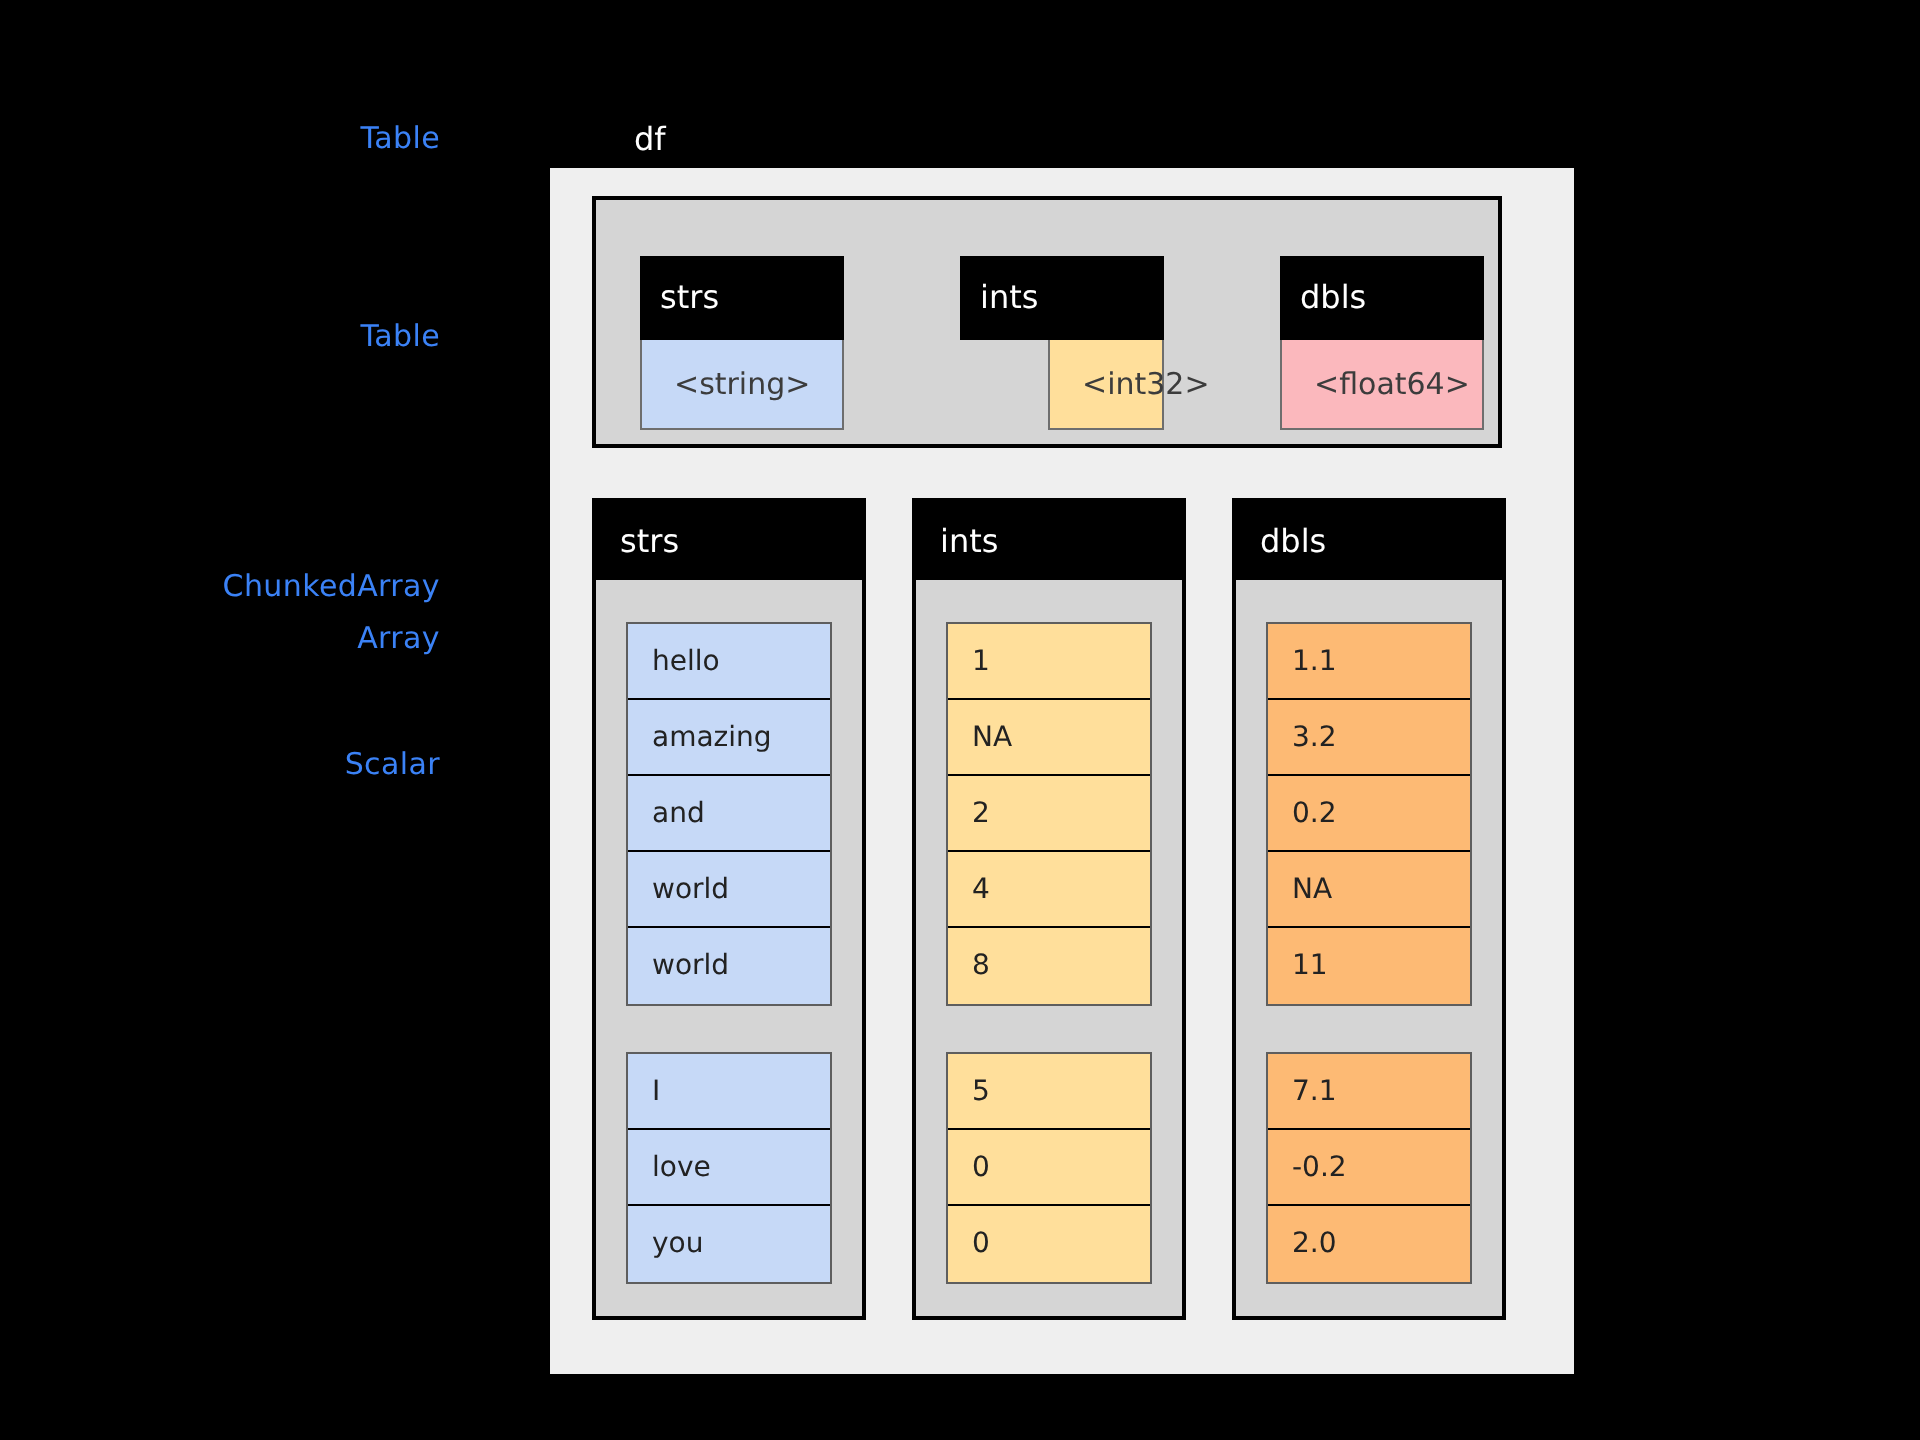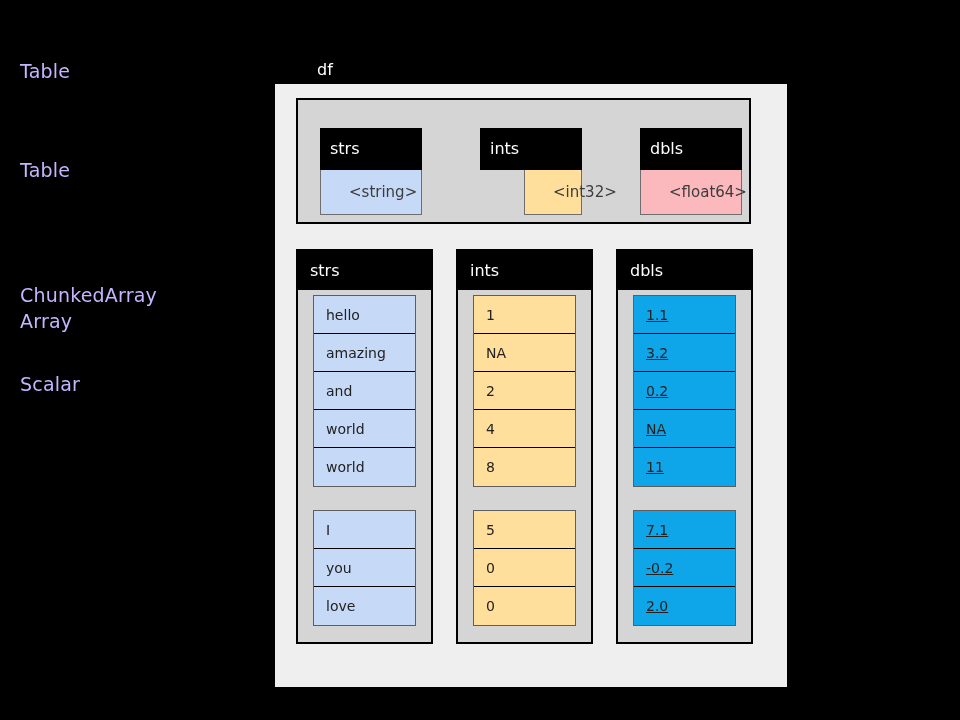--- a/index.html
+++ b/index.html
@@ -12,23 +12,23 @@
     height: 720px;
     position: relative;
     overflow: hidden;
     font-family: "DejaVu Sans", "Liberation Sans", sans-serif;
     -webkit-font-smoothing: antialiased;
   }
 
   
   .side-label {
     position: absolute;
-    color: #c4b5fd;
-    font-size: 19px;
-    text-align: left;
+    color: #3b82f6;
+    font-size: 15px;
+    text-align: right;
     width: 200px;
     left: 20px;
     letter-spacing: 0.2px;
     white-space: nowrap;
   }
   .side-label.lbl-table      { top: 60px; }
   .side-label.lbl-schema     { top: 159px; }
   .side-label.lbl-chunked    { top: 264px; margin-top: 20px; }
   .side-label.lbl-array      { top: 310px; }
   .side-label.lbl-scalar     { top: 339px; margin-top: 34px; }
@@ -110,21 +110,21 @@
     height: 42px;
     line-height: 42px;
     padding-left: 10px;
     box-sizing: border-box;
   }
   .field-type {
     font-size: 15px;
     color: #3c3c3c;
     height: 45px;
     line-height: 45px;
-    padding-left: 28px;
+    padding-left: 16px;
     box-sizing: border-box;
     border: 1px solid #6e6e6e;
     border-top: none;
   }
   .type-string { background: #c6d9f7; }
   .type-int32  { background: #ffdf9b; margin-left: 44px; }
   .type-float64{ background: #fbb8bd; }
 
   
   .columns {
@@ -147,40 +147,40 @@
   .column-header {
     background: #000000;
     color: #ffffff;
     font-size: 16px;
     height: 39px;
     line-height: 39px;
     padding-left: 12px;
     box-sizing: border-box;
   }
   .column-body {
-    padding: 5px 15px 16px 15px;
+    padding: 21px 15px 16px 15px;
   }
   .chunk {
     border: 1px solid #5e5e5e;
     box-sizing: border-box;
   }
   .chunk + .chunk { margin-top: 23px; }
   .cell {
     height: 38px;
     line-height: 38px;
     font-size: 14px;
     color: #222222;
     padding-left: 12px;
     box-sizing: border-box;
     border-bottom: 1px solid #000000;
   }
   .cell:last-child { border-bottom: none; }
   .cell.blue   { background: #c6d9f7; }
   .cell.yellow { background: #ffdf9b; }
-  .cell.pink   { background: #0ea5e9; text-decoration: underline; }
+  .cell.pink   { background: #fdba74; }
 </style>
 </head>
 <body>
 
 <div class="side-label lbl-table">Table</div>
 <div class="side-label lbl-schema">Table</div>
 <div class="side-label lbl-chunked">ChunkedArray</div>
 <div class="side-label lbl-array">Array</div>
 <div class="side-label lbl-scalar">Scalar</div>
 
@@ -221,22 +221,22 @@
       <div class="column-body">
         <div class="chunk">
           <div class="cell blue">hello</div>
           <div class="cell blue">amazing</div>
           <div class="cell blue">and</div>
           <div class="cell blue">world</div>
           <div class="cell blue">world</div>
         </div>
         <div class="chunk">
           <div class="cell blue">I</div>
+          <div class="cell blue">love</div>
           <div class="cell blue">you</div>
-          <div class="cell blue">love</div>
         </div>
       </div>
     </div>
 
     <div class="column c1">
       <div class="column-header">ints</div>
       <div class="column-body">
         <div class="chunk">
           <div class="cell yellow">1</div>
           <div class="cell yellow">NA</div>

